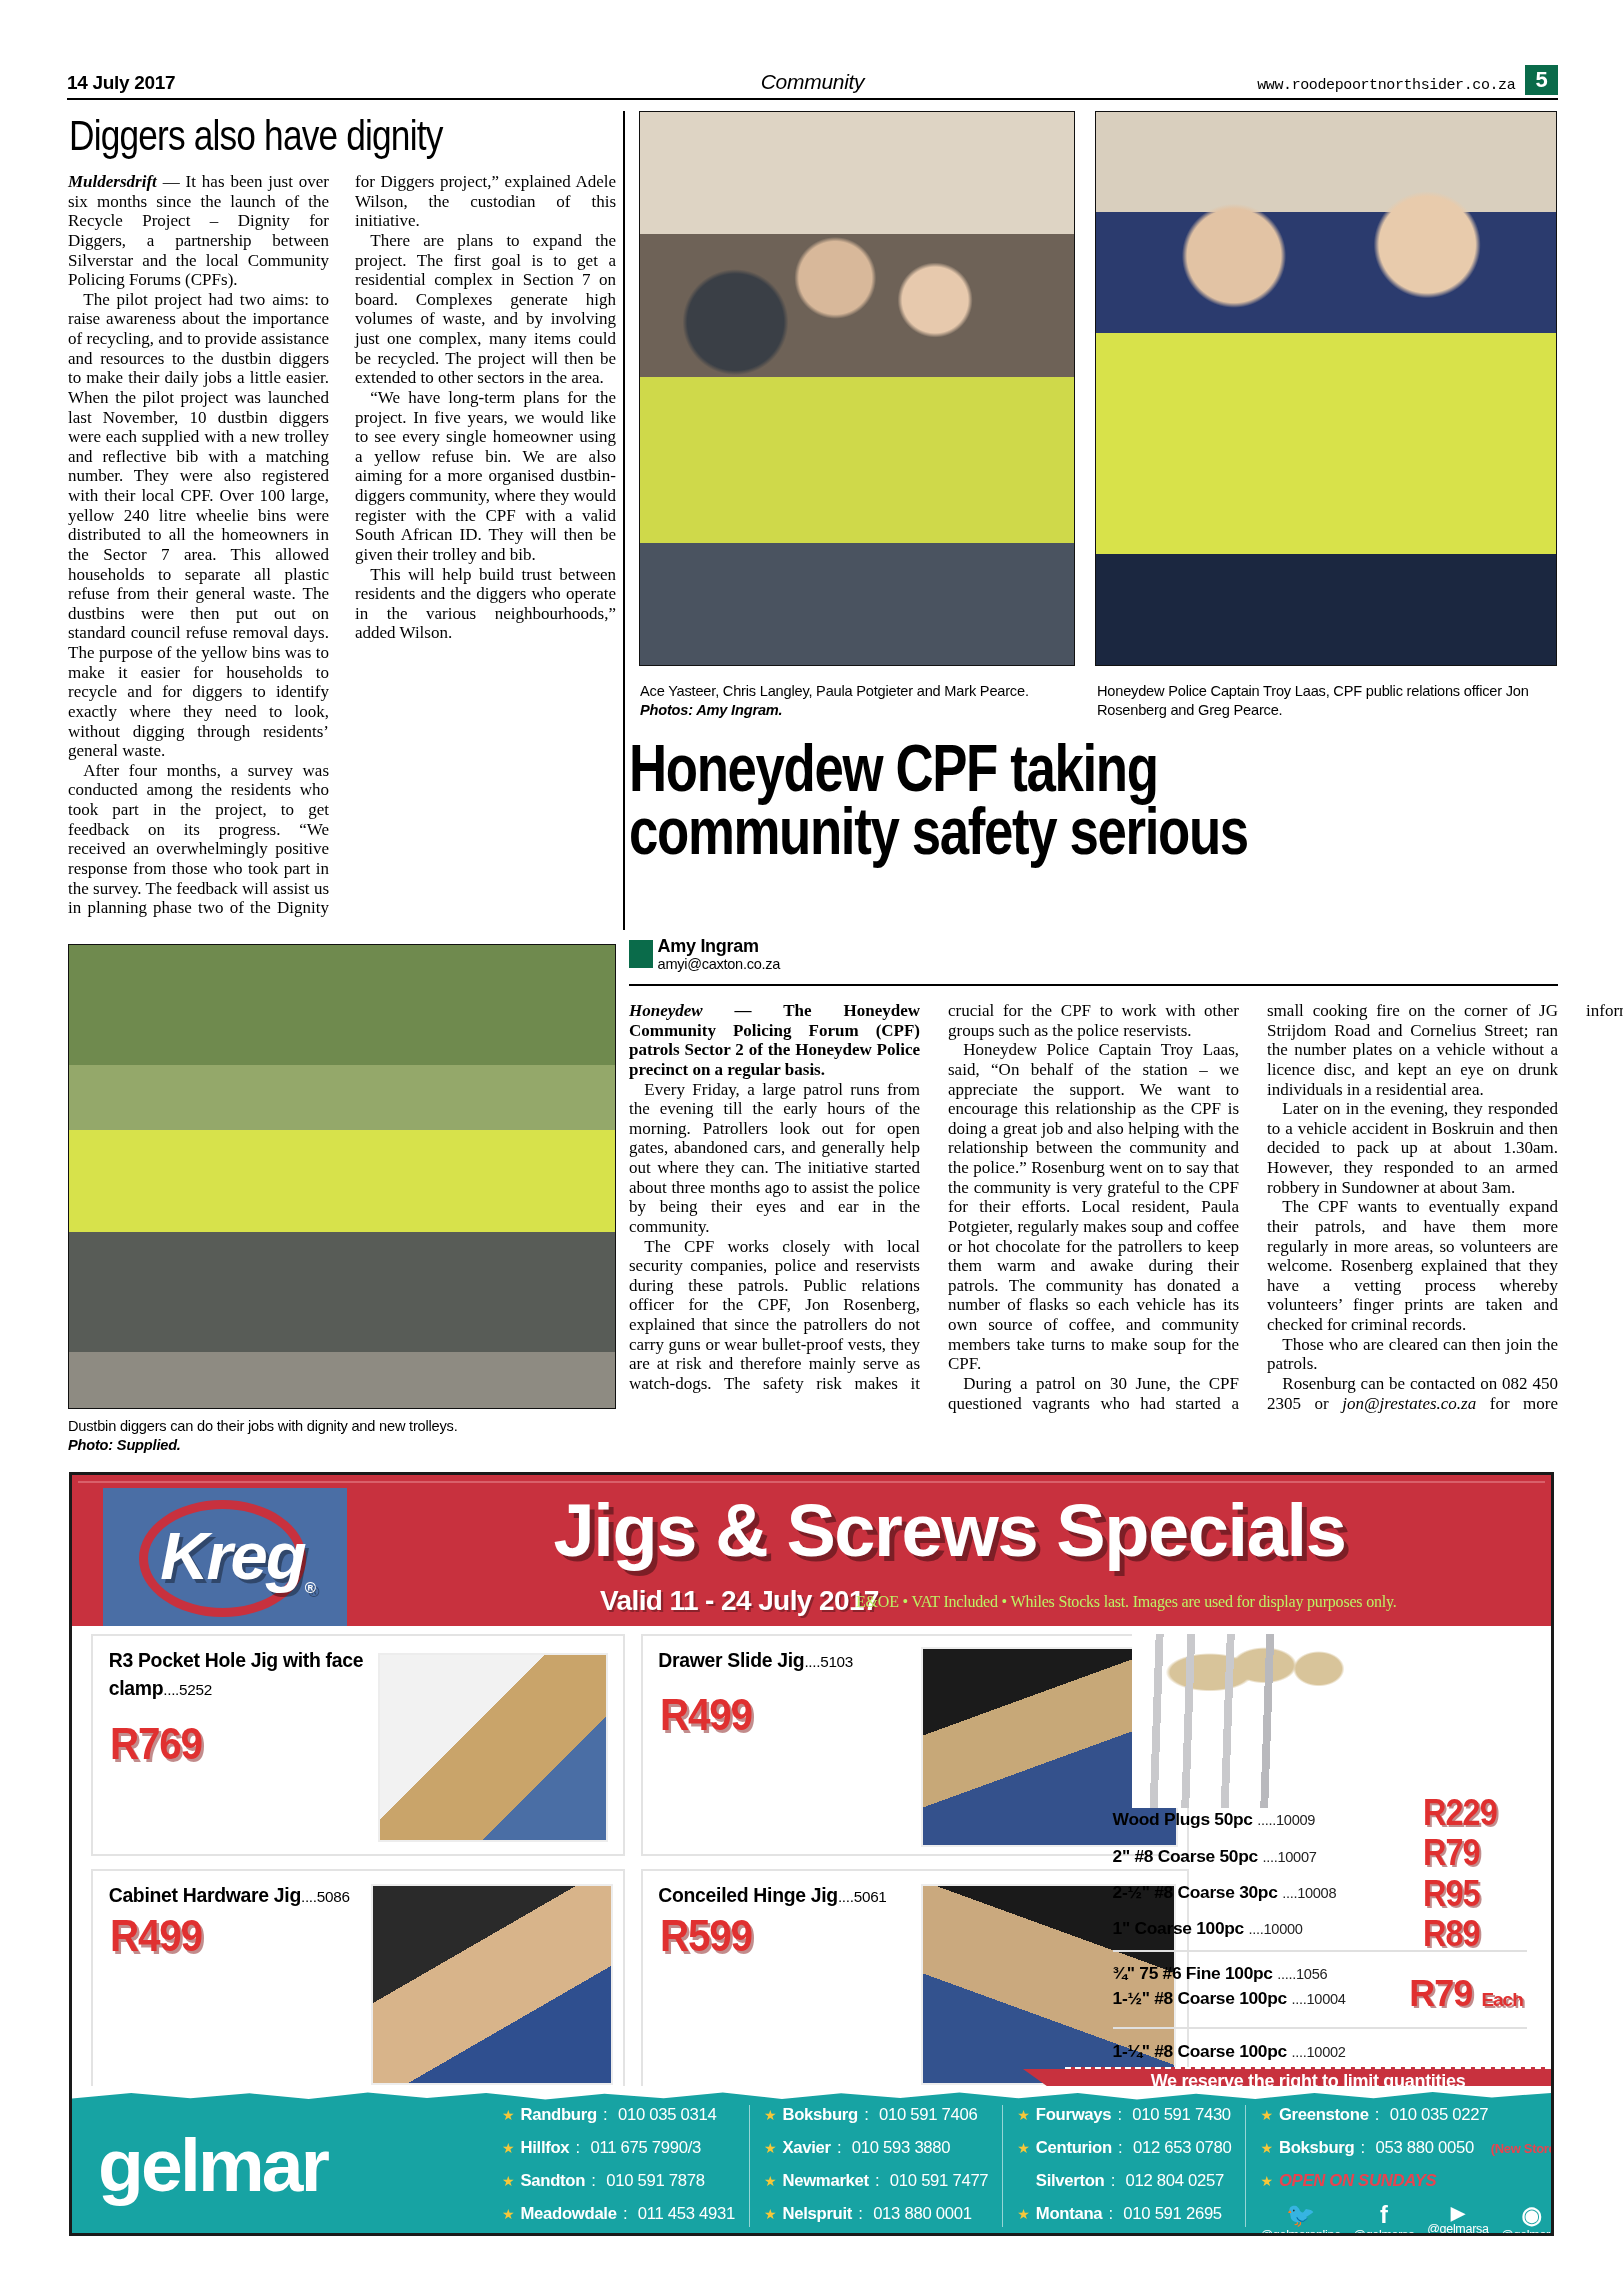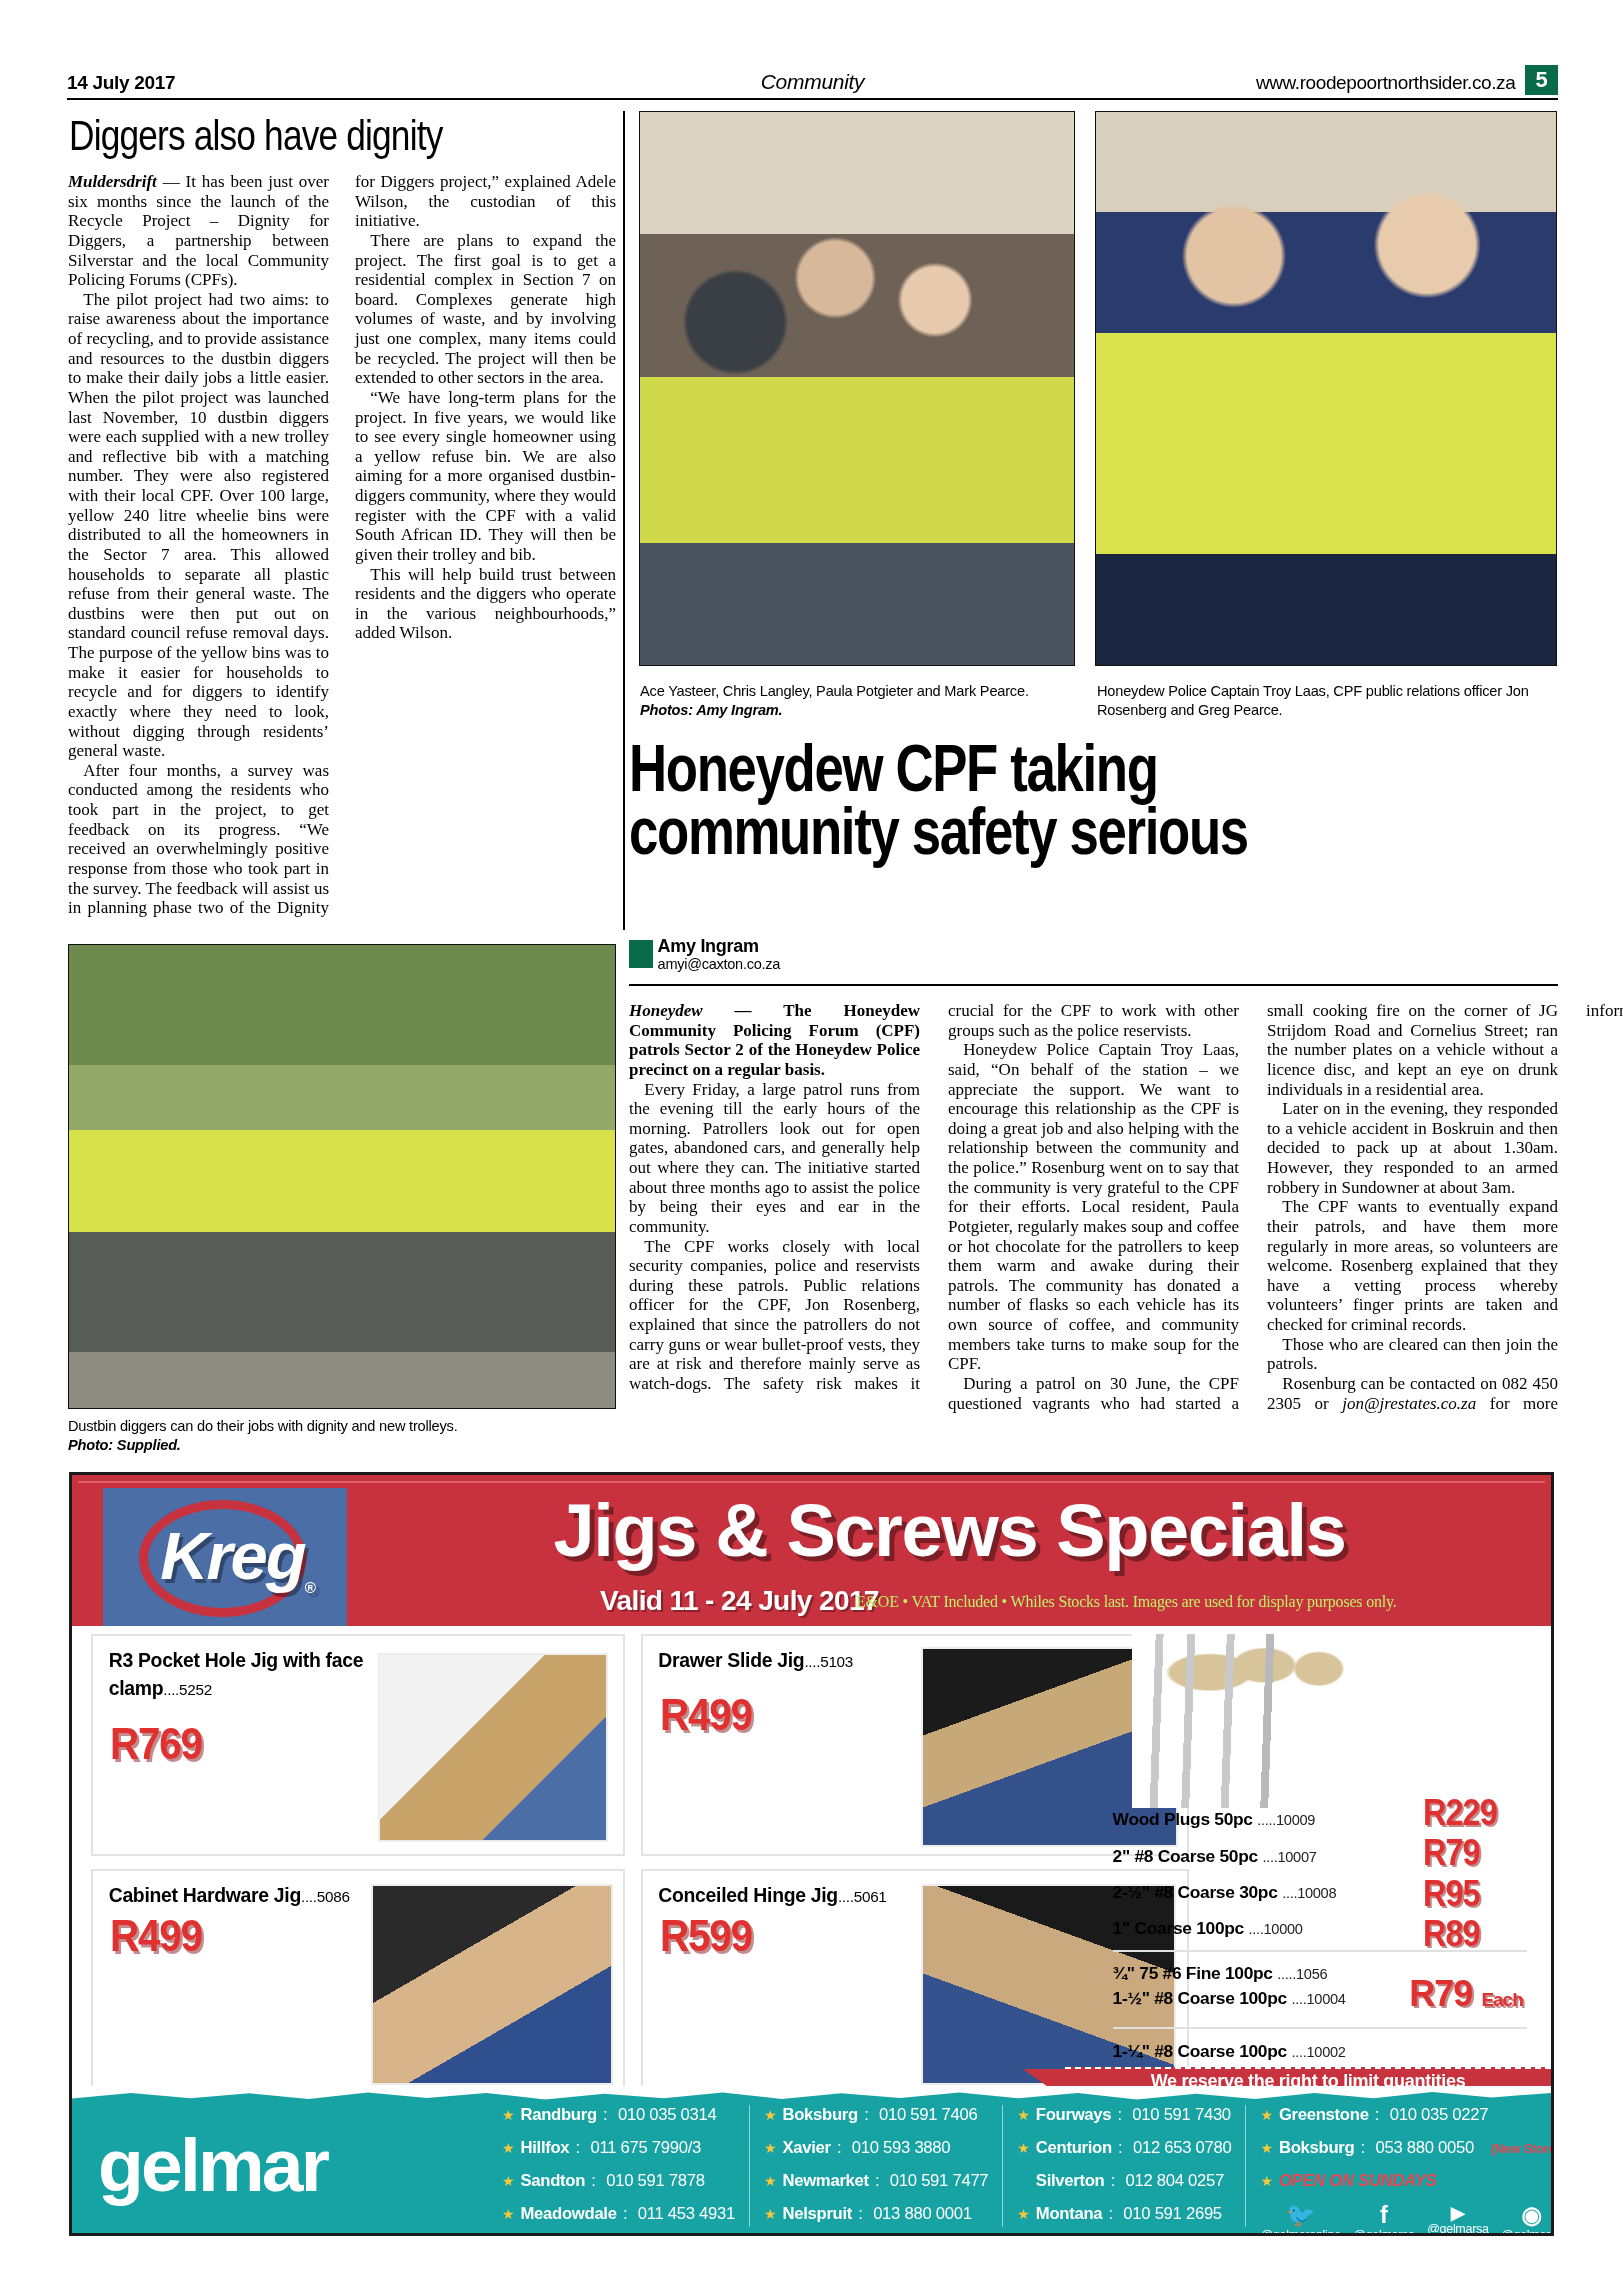--- a/index.html
+++ b/index.html
@@ -15,21 +15,21 @@
   
   .masthead {
     position: absolute; left: 67px; top: 61px; width: 1491px; height: 39px;
     display: flex; align-items: flex-end; justify-content: space-between;
     border-bottom: 2.8px solid #000;
     padding-bottom: 4.2px;
   }
   .mast-date { font-family: "Liberation Sans", sans-serif; font-weight: bold; font-size: 19px; letter-spacing: -0.3px; }
   .mast-section { font-family: "Liberation Sans", sans-serif; font-size: 21px; letter-spacing: -0.3px; position: absolute; left: 50%; transform: translateX(-50%); bottom: 4.2px; font-style: italic;}
   .mast-right { display: flex; align-items: flex-end; gap: 9.7px; }
-  .mast-url { font-family: Liberation Sans, sans-serif; font-size: 19px; letter-spacing: -0.4px; }
+  .mast-url { font-family: Liberation Mono, monospace; font-size: 15px; letter-spacing: -0.4px; }
   .mast-pagenum {
     background: #0a6b4a; color:#fff; width: 33px; height: 30.5px;
     display: flex; align-items: center; justify-content: center;
     font-family: "Liberation Sans", sans-serif; font-weight: bold; font-size: 22px;
     margin-bottom: -1.4px;
   }
 
   
   .a1-headline {
     position: absolute; left: 69px; top: 111px; width: 555px;

